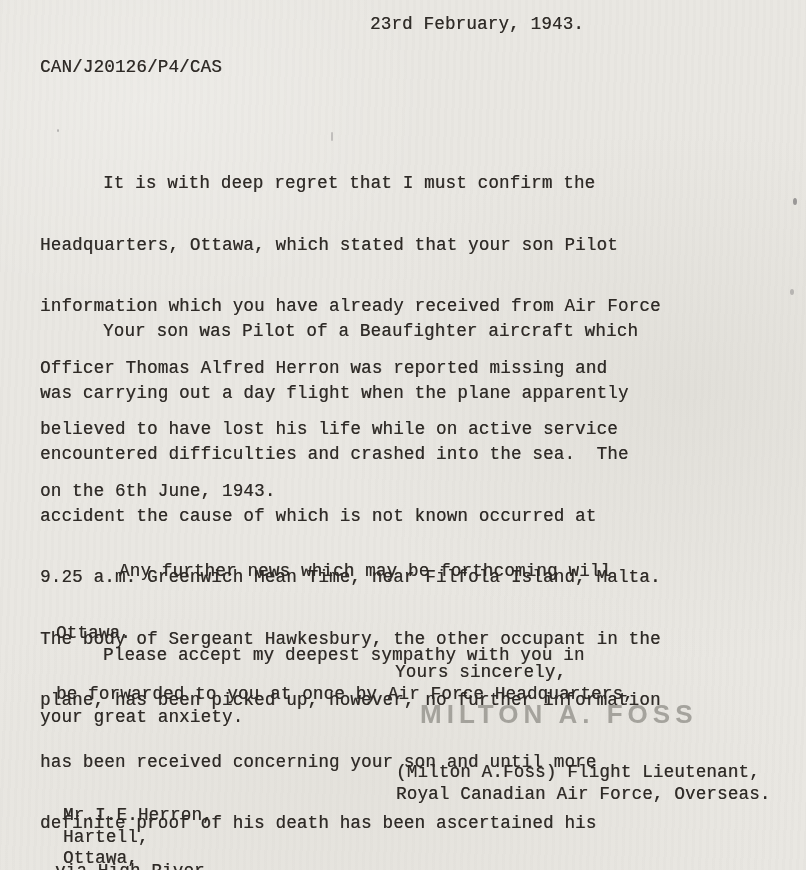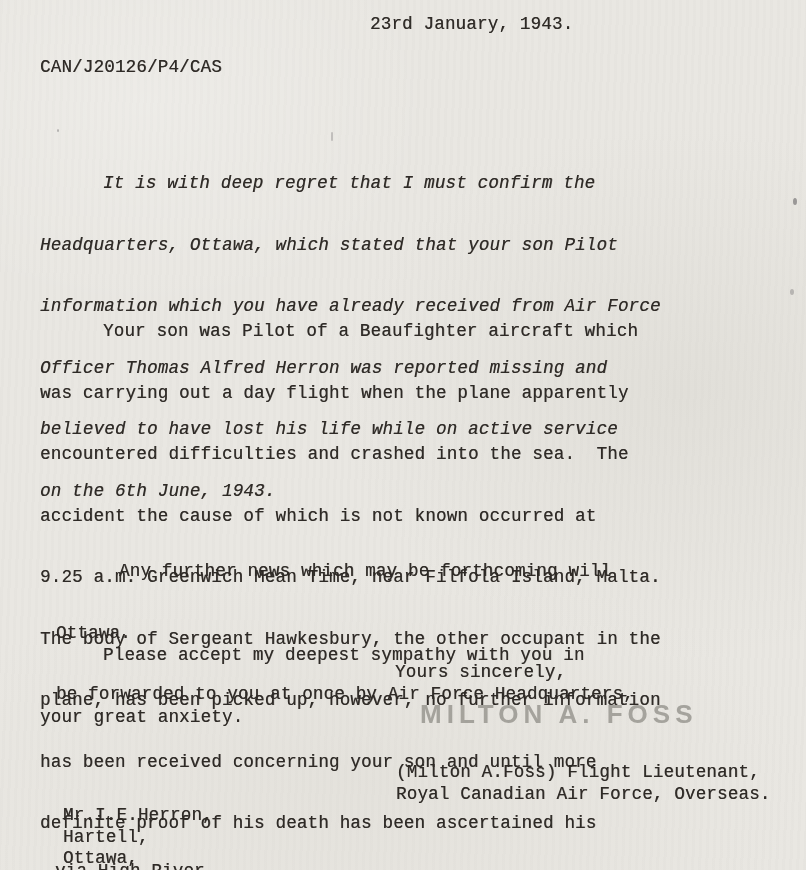--- a/index.html
+++ b/index.html
@@ -78,26 +78,26 @@
   .speck.s1 { left: 793px; top: 198px; width: 4px; height: 7px; }
   .speck.s2 { left: 790px; top: 289px; width: 4px; height: 6px; opacity: 0.6; }
   .speck.s3 { left: 57px;  top: 129px; width: 2px; height: 3px; opacity: 0.7; }
   .speck.s4 { left: 331px; top: 132px; width: 2px; height: 9px; opacity: 0.5; border-radius: 2px; }
 </style>
 </head>
 <body>
 
 <div class="paper">
 
-  <div class="tline" style="left:370px; top:14px;">23rd January, 1943.</div>
+  <div class="tline" style="left:370px; top:14px;">23rd February, 1943.</div>
 
   <div class="tline" style="left:40px; top:57px;">CAN/J20126/P4/CAS</div>
 
 
-  <div class="para" style="left:40px; top:133px;font-style:italic;">
+  <div class="para" style="left:40px; top:133px;">
     <div class="pline indent">It is with deep regret that I must confirm the</div>
     <div class="pline">Headquarters, Ottawa, which stated that your son Pilot</div>
     <div class="pline">information which you have already received from Air Force</div>
     <div class="pline">Officer Thomas Alfred Herron was reported missing and</div>
     <div class="pline">believed to have lost his life while on active service</div>
     <div class="pline">on the 6th June, 1943.</div>
   </div>
 
   <div class="para" style="left:40px; top:281px;">
     <div class="pline indent">Your son was Pilot of a Beaufighter aircraft which</div>

